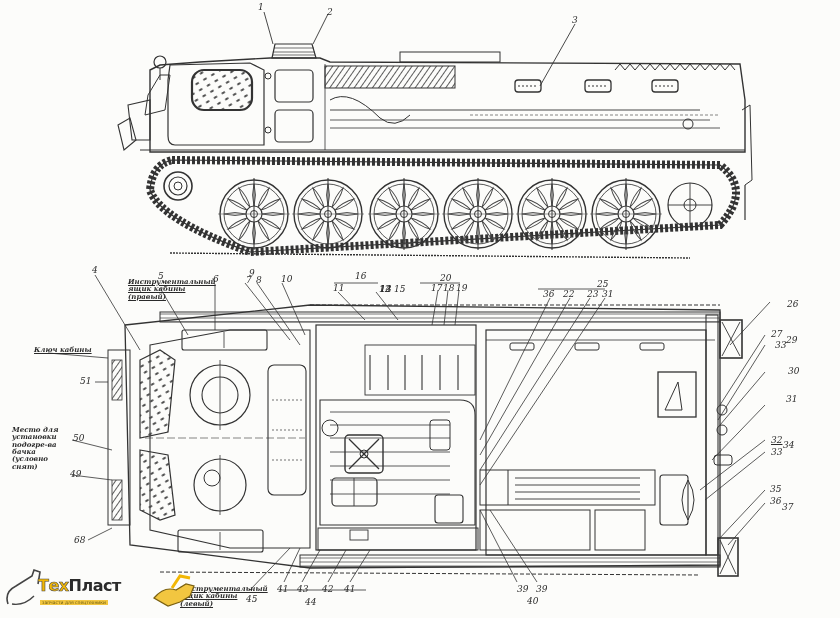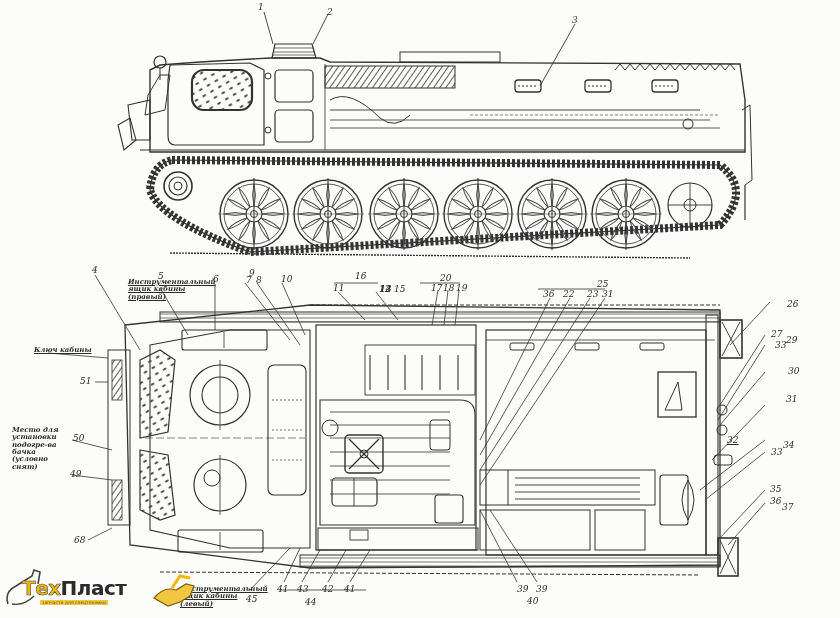--- a/index.html
+++ b/index.html
@@ -3,21 +3,21 @@
 <meta charset="utf-8">
 <style>
   html, body { margin: 0; padding: 0; background: #ffffff; }
   body { width: 840px; height: 618px; position: relative; overflow: hidden; font-family: "DejaVu Serif", serif; }
   .sheet { position: absolute; left: 0; top: 0; width: 840px; height: 618px; background: #fcfcfa; }
   svg.drawing { position: absolute; left: 0; top: 0; }
   .lbl { position: absolute; font-style: italic; font-size: 9px; color: #2a2a2a; line-height: 1; white-space: nowrap; font-family: "DejaVu Serif", serif; }
   .note { position: absolute; font-style: italic; font-size: 7px; color: #2a2a2a; line-height: 1.05; font-family: "DejaVu Serif", serif; font-weight: bold; }
   .note.u { text-decoration: underline; }
   .logo { position: absolute; left: 4px; top: 562px; width: 200px; height: 56px; }
-  .logo-text { position: absolute; left: 18px; top: 14px; font-family: "DejaVu Sans", sans-serif; font-weight: bold; font-size: 20px; letter-spacing: -0.5px; }
+  .logo-text { position: absolute; left: 34px; top: 14px; font-family: "DejaVu Sans", sans-serif; font-weight: bold; font-size: 16px; letter-spacing: -0.5px; }
   .logo-text .a { color: #f2b705; -webkit-text-stroke: 0.6px #4a4a4a; }
   .logo-text .b { color: #2b2b2b; }
   .logo-sub { position: absolute; left: 36px; top: 38px; font-family: "DejaVu Sans", sans-serif; font-size: 4.5px; color: #6a5a10; background: #f2c640; padding: 0 2px; }
 </style>
 </head>
 <body>
 
 <div class="sheet">
 
 <svg class="drawing" width="840" height="618" viewBox="0 0 840 618" xmlns="http://www.w3.org/2000/svg">
@@ -314,21 +314,21 @@
 <span class="lbl" style="left:563px;top:290px;">22</span>
 <span class="lbl" style="left:587px;top:290px;">23</span>
 <span class="lbl" style="left:602px;top:290px;">31</span>
 
 <span class="lbl" style="left:787px;top:300px;">26</span>
 <span class="lbl" style="left:771px;top:330px;">27</span>
 <span class="lbl" style="left:775px;top:341px;">33</span>
 <span class="lbl" style="left:786px;top:336px;">29</span>
 <span class="lbl" style="left:788px;top:367px;">30</span>
 <span class="lbl" style="left:786px;top:395px;">31</span>
-<span class="lbl" style="left:727px;top:436px;text-decoration:underline;">32</span>
+<span class="lbl" style="left:771px;top:436px;text-decoration:underline;">32</span>
 <span class="lbl" style="left:771px;top:448px;">33</span>
 <span class="lbl" style="left:783px;top:441px;">34</span>
 <span class="lbl" style="left:770px;top:485px;">35</span>
 <span class="lbl" style="left:770px;top:497px;">36</span>
 <span class="lbl" style="left:782px;top:491px;margin-top:12px;">37</span>
 
 <span class="lbl" style="left:517px;top:585px;">39</span>
 <span class="lbl" style="left:536px;top:585px;">39</span>
 <span class="lbl" style="left:527px;top:597px;">40</span>
 <span class="lbl" style="left:246px;top:595px;">45</span>

